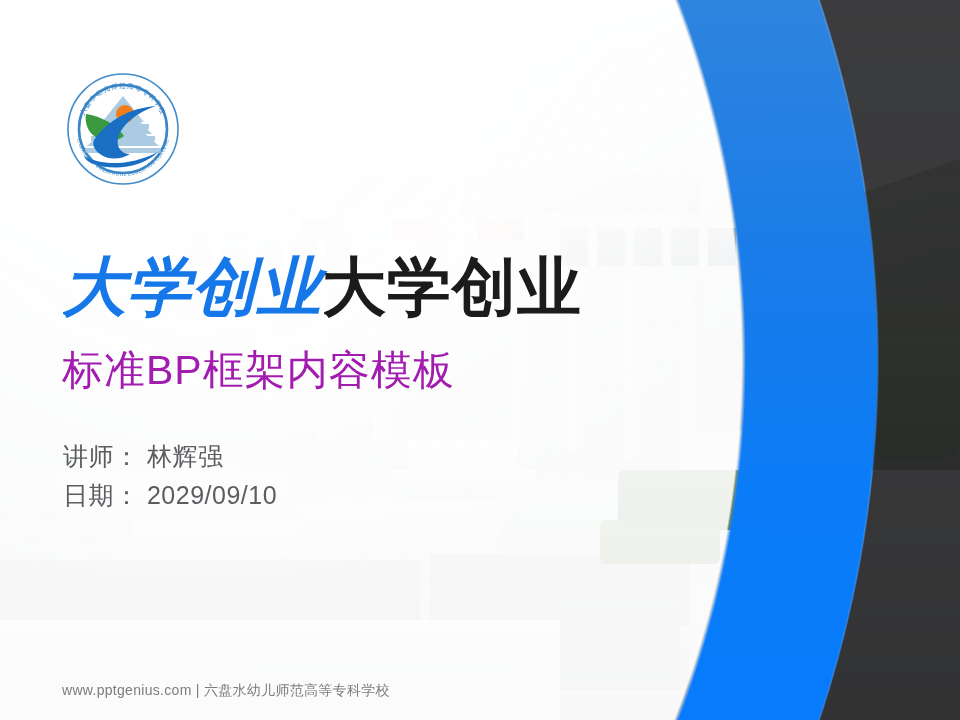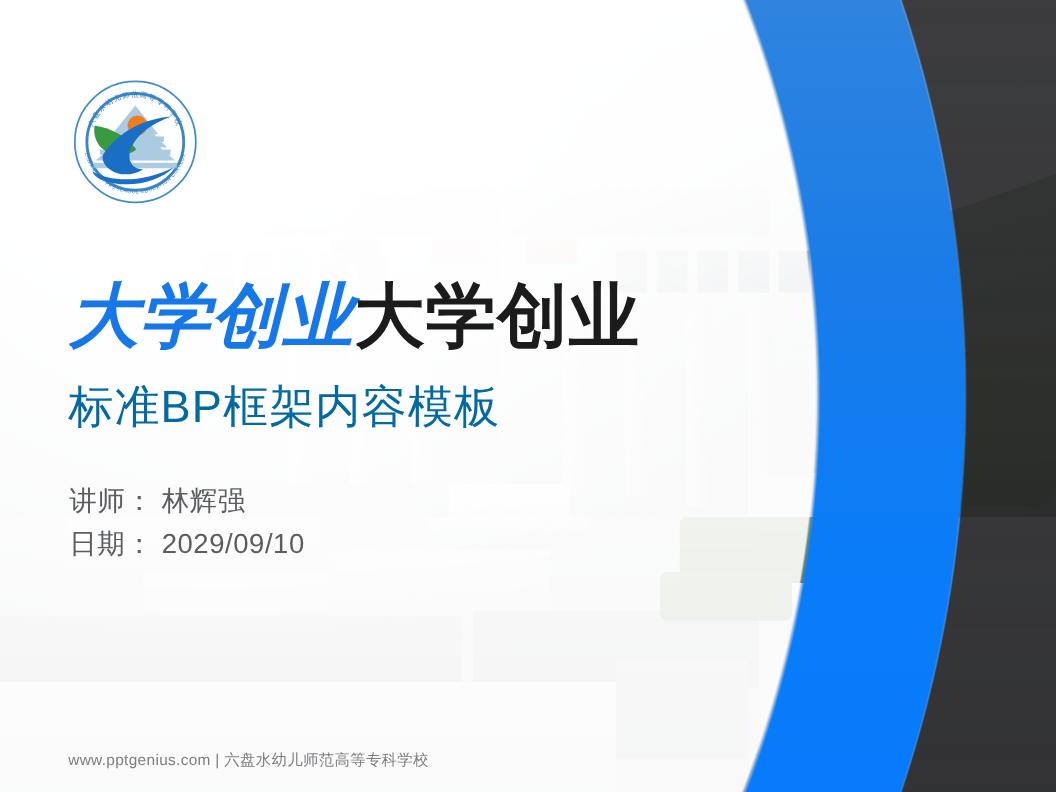--- a/index.html
+++ b/index.html
@@ -95,21 +95,21 @@
   
   .title{
     position:absolute;left:62px;top:255px;
     font-size:64px;font-weight:700;letter-spacing:1px;line-height:1;
     white-space:nowrap;
   }
   .title .hl{color:#1677e8;font-style:italic;}
   .title .dk{color:#1b1b1b;}
   .subtitle{
     position:absolute;left:62px;top:350px;
-    font-size:41px;font-weight:400;color:#0369a1;letter-spacing:1px;
+    font-size:41px;font-weight:400;color:#a21caf;letter-spacing:1px;
     line-height:1;white-space:nowrap;
   }
   .meta{position:absolute;left:63px;top:437px;}
   .meta-row{
     font-size:25px;color:#5b5d60;line-height:1.55;white-space:nowrap;
     letter-spacing:.5px;
   }
   .footer{
     position:absolute;left:62px;top:682px;
     font-size:14px;color:#7b7d80;letter-spacing:.3px;white-space:nowrap;

